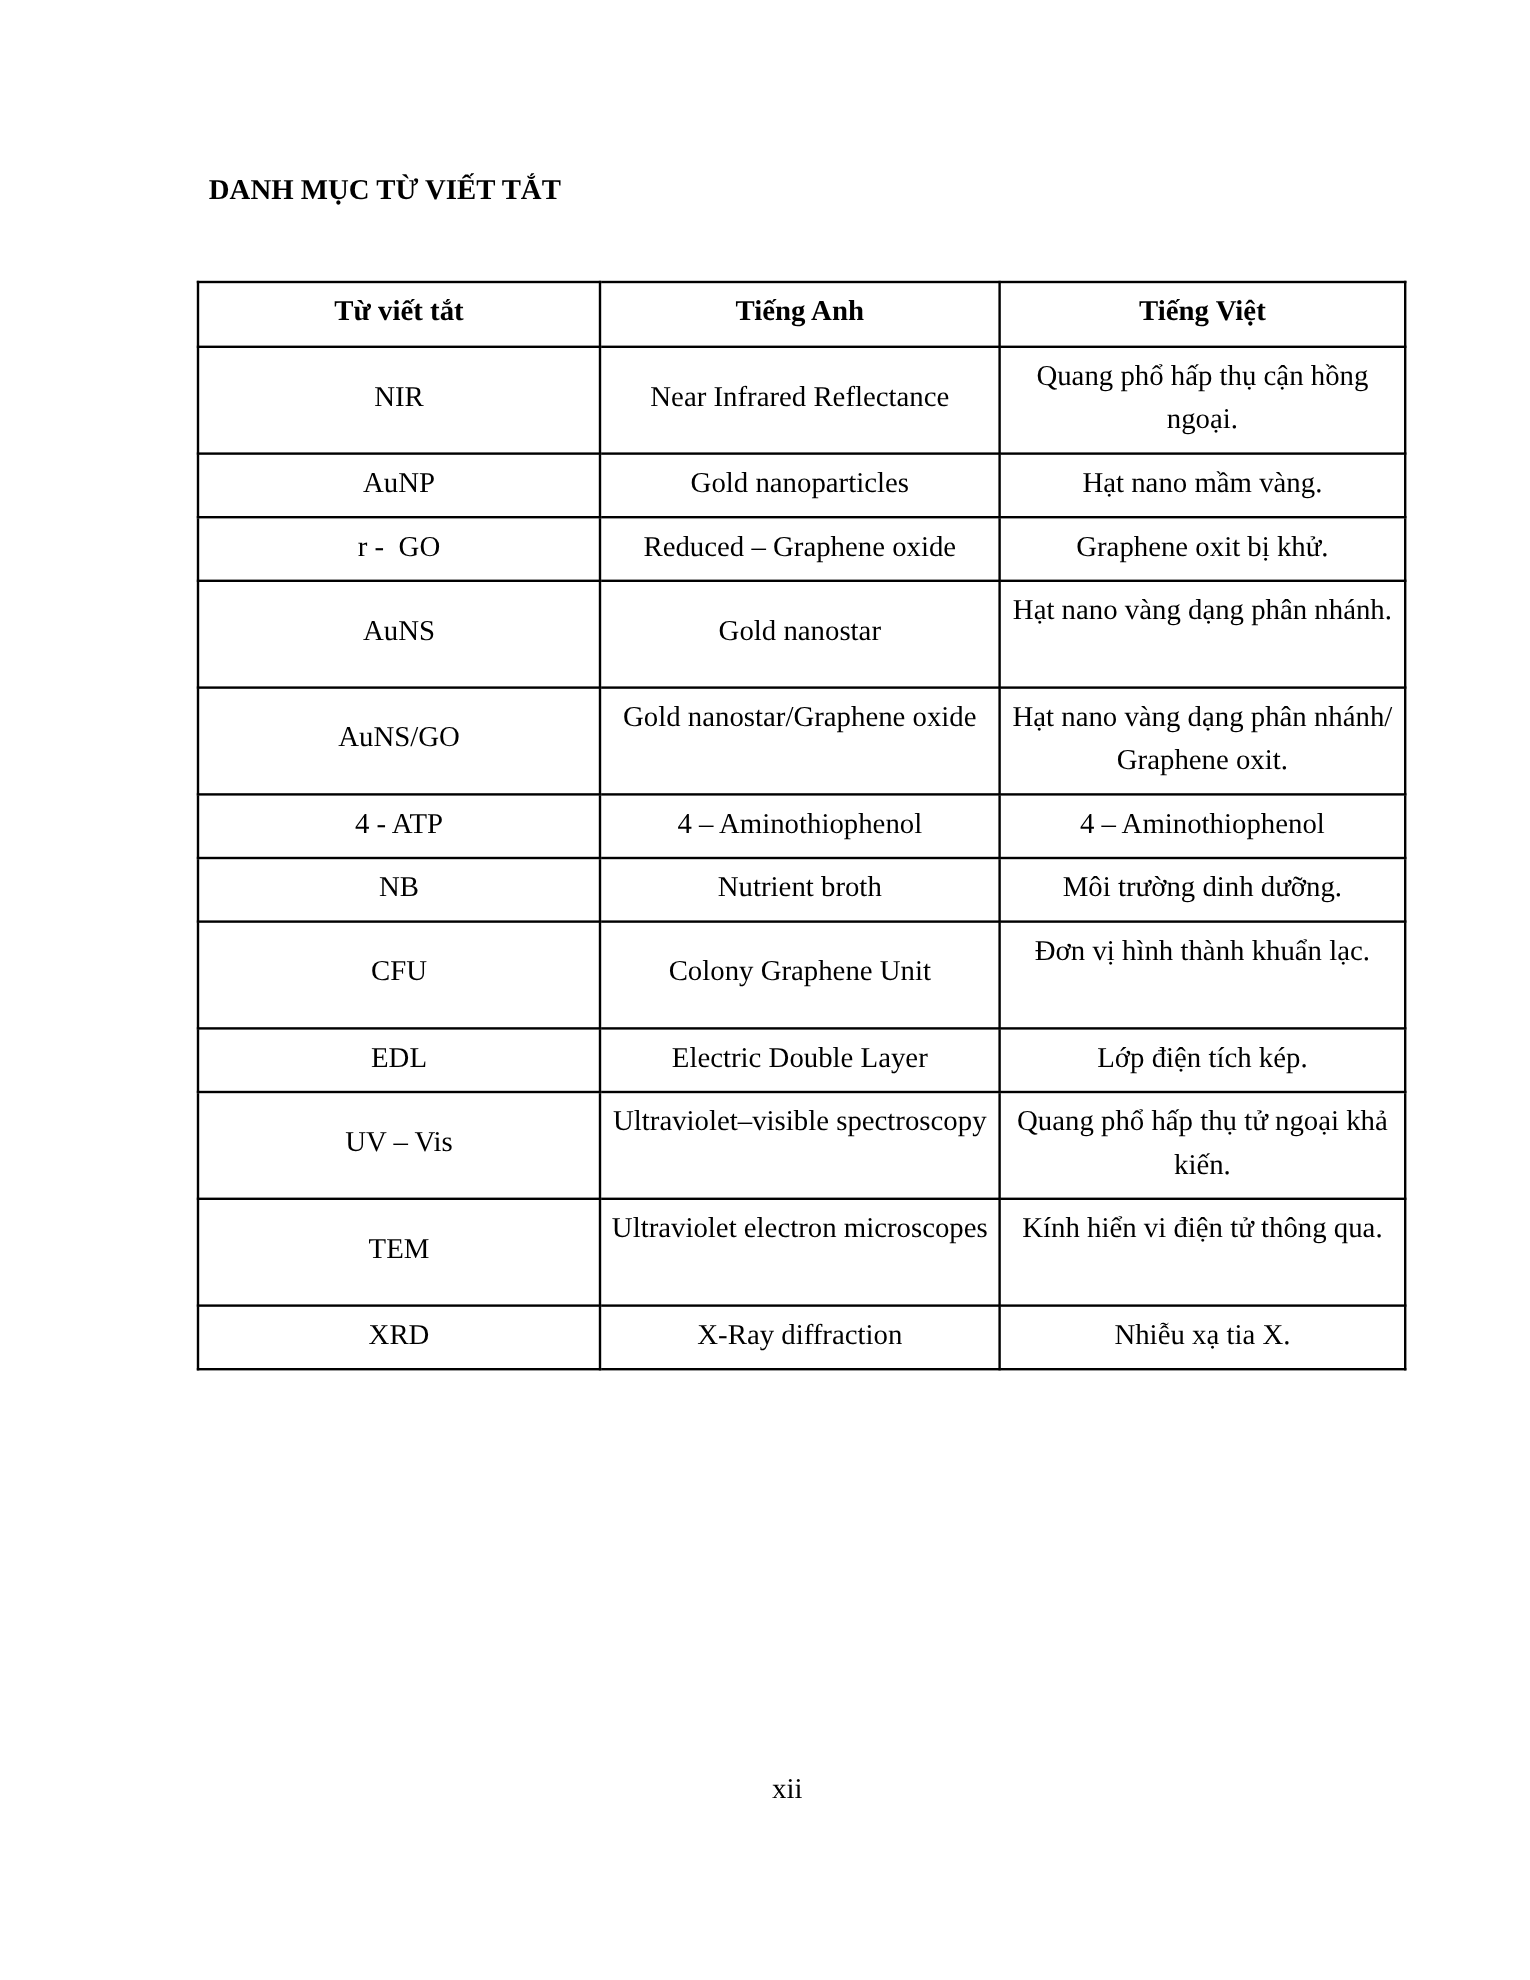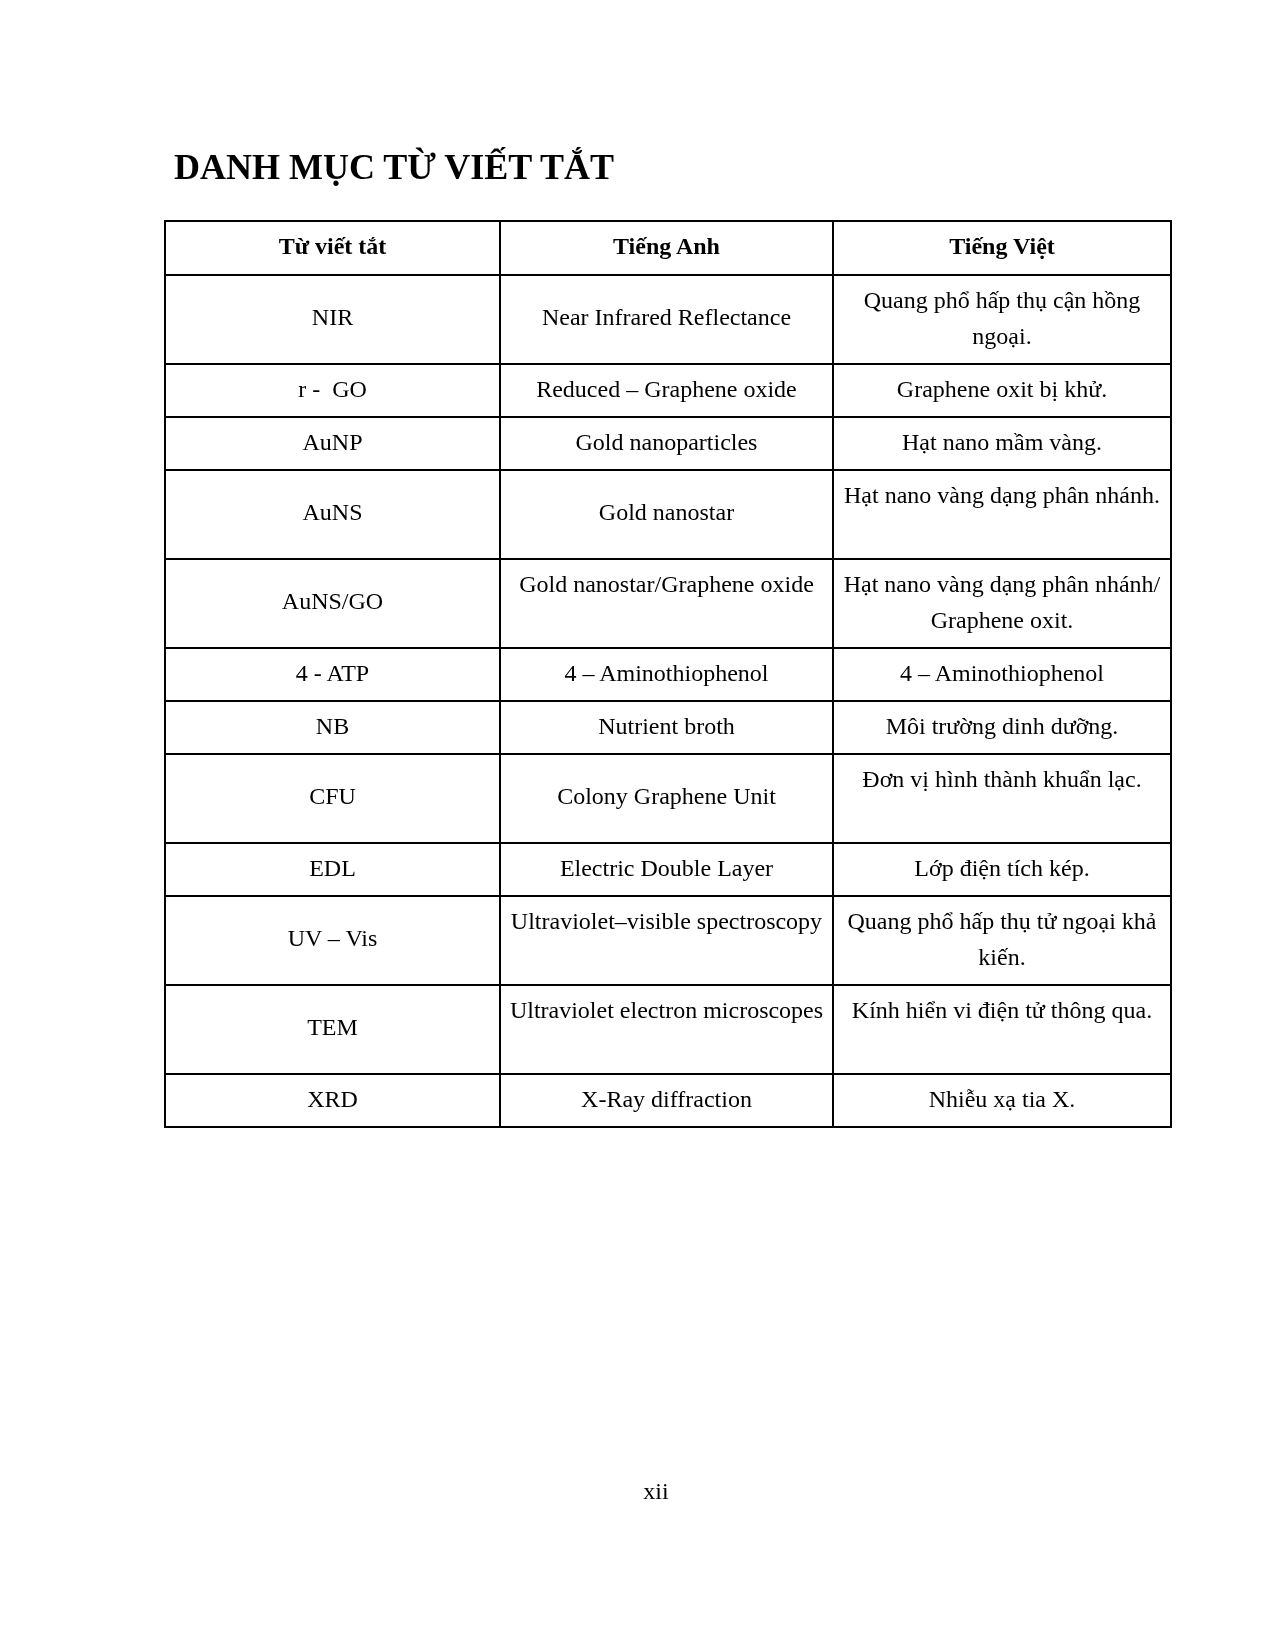--- a/index.html
+++ b/index.html
@@ -12,30 +12,30 @@
     height: 1650px;
     position: relative;
     overflow: hidden;
     font-family: "Liberation Serif", "DejaVu Serif", serif;
     color: #000000;
   }
   .page-title {
     position: absolute;
     left: 174px;
     top: 146px;
-    font-size: 36px;
+    font-size: 24px;
     font-weight: bold;
     letter-spacing: 0px;
     margin: 0;
     white-space: nowrap;
   }
   .abbr-table {
     position: absolute;
     left: 164px;
-    top: 220px;
+    top: 234px;
     width: 1006px;
     border-collapse: collapse;
     table-layout: fixed;
   }
   .abbr-table col.c1 { width: 335px; }
   .abbr-table col.c2 { width: 333px; }
   .abbr-table col.c3 { width: 338px; }
   .abbr-table th,
   .abbr-table td {
     border: 2.5px solid #000000;
@@ -84,28 +84,28 @@
       <th>Tiếng Việt</th>
     </tr>
   </thead>
   <tbody>
     <tr class="double">
       <td class="mid">NIR</td>
       <td class="mid">Near Infrared Reflectance</td>
       <td>Quang phổ hấp thụ cận hồng ngoại.</td>
     </tr>
     <tr class="single">
+      <td>AuNP</td>
+      <td>Gold nanoparticles</td>
+      <td>Hạt nano mầm vàng.</td>
+    </tr>
+    <tr class="single">
       <td style="white-space:pre">r -  GO</td>
       <td>Reduced – Graphene oxide</td>
       <td>Graphene oxit bị khử.</td>
-    </tr>
-    <tr class="single">
-      <td>AuNP</td>
-      <td>Gold nanoparticles</td>
-      <td>Hạt nano mầm vàng.</td>
     </tr>
     <tr class="double">
       <td class="mid">AuNS</td>
       <td class="mid">Gold nanostar</td>
       <td>Hạt nano vàng dạng phân nhánh.</td>
     </tr>
     <tr class="double">
       <td class="mid">AuNS/GO</td>
       <td>Gold nanostar/Graphene oxide</td>
       <td>Hạt nano vàng dạng phân nhánh/ Graphene oxit.</td>

